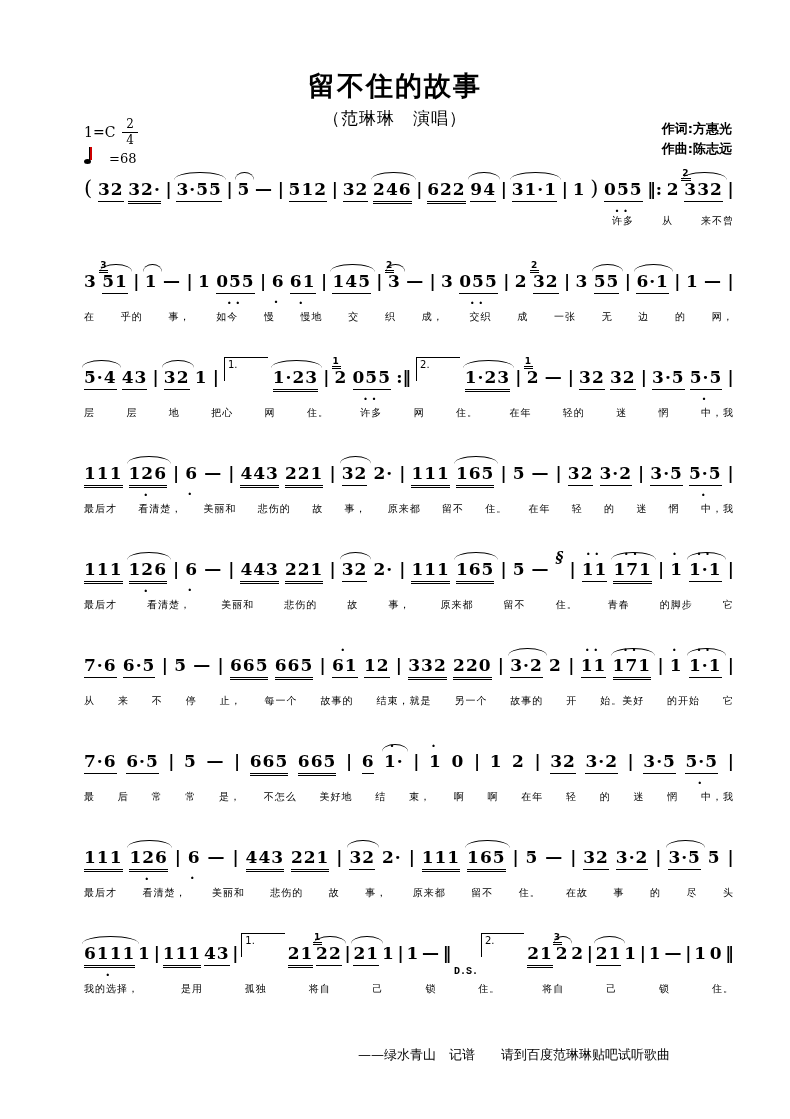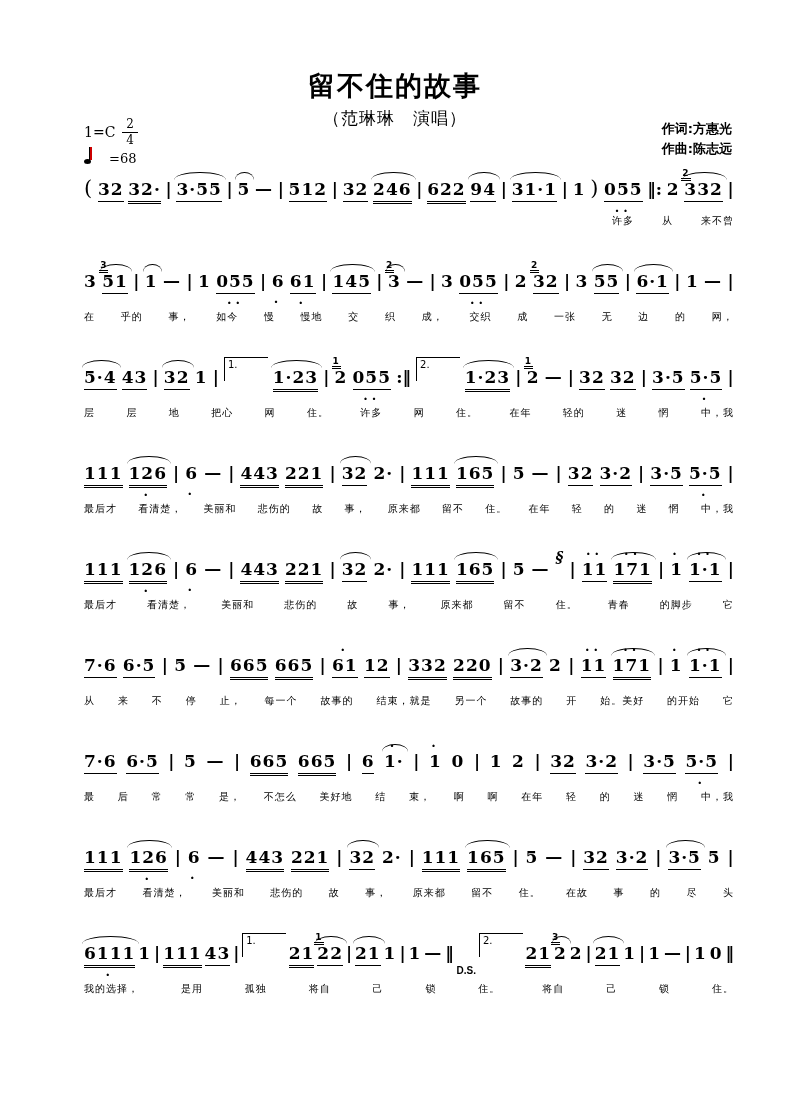--- a/index.html
+++ b/index.html
@@ -39,21 +39,21 @@
   .sup{position:absolute;top:-11px;left:-3px;font-size:9px;font-weight:bold;
        font-family:"DejaVu Sans",sans-serif;border-bottom:3px double #000;line-height:1;padding:0 1px;}
   .hi{position:absolute;top:-9px;left:0;right:0;text-align:center;font-size:13px;line-height:6px;letter-spacing:4px;}
   .lo{position:absolute;bottom:-13px;left:0;right:0;text-align:center;font-size:13px;line-height:6px;letter-spacing:4px;}
   .arc::after{content:"";position:absolute;left:-2px;right:-4px;top:-8px;height:7px;
        border-top:1.3px solid #000;border-radius:50% 50% 0 0 / 100% 100% 0 0;}
   .note.volta{font-size:10px;font-weight:normal;font-family:"DejaVu Sans",sans-serif;
        border-top:1.3px solid #000;border-left:1.3px solid #000;
        padding:1px 30px 10px 3px;position:relative;top:-15px;letter-spacing:0;}
   .note.segno{font-size:15px;position:relative;top:-13px;font-style:italic;font-weight:bold;letter-spacing:0;}
-  .note.ds{font-size:10px;font-family:Liberation Sans, sans-serif;font-weight:bold;
+  .note.ds{font-size:10px;font-family:Liberation Mono, monospace;font-weight:bold;
        position:relative;top:15px;letter-spacing:0;}
 
   .lyrics-row{display:flex;justify-content:space-between;margin-top:14px;font-size:10px;letter-spacing:1px;}
   .line[data-line="0"] .lyrics-row{justify-content:flex-end;gap:28px;}
   .syl{white-space:pre;}
 
   .footer{position:absolute;left:0;right:0;top:1046px;text-align:center;padding-left:238px;font-size:13px;}
 </style>
 </head>
 <body>
@@ -481,14 +481,15 @@
           <span class="syl">锁</span>
           <span class="syl">住。</span>
           <span class="syl">将自</span>
           <span class="syl">己</span>
           <span class="syl">锁</span>
           <span class="syl">住。</span>
         </div>
     </div>
   </div>
 
+  <div class="footer">——绿水青山　记谱　　请到百度范琳琳贴吧试听歌曲</div>
 
 </div>
 
 </body></html>

